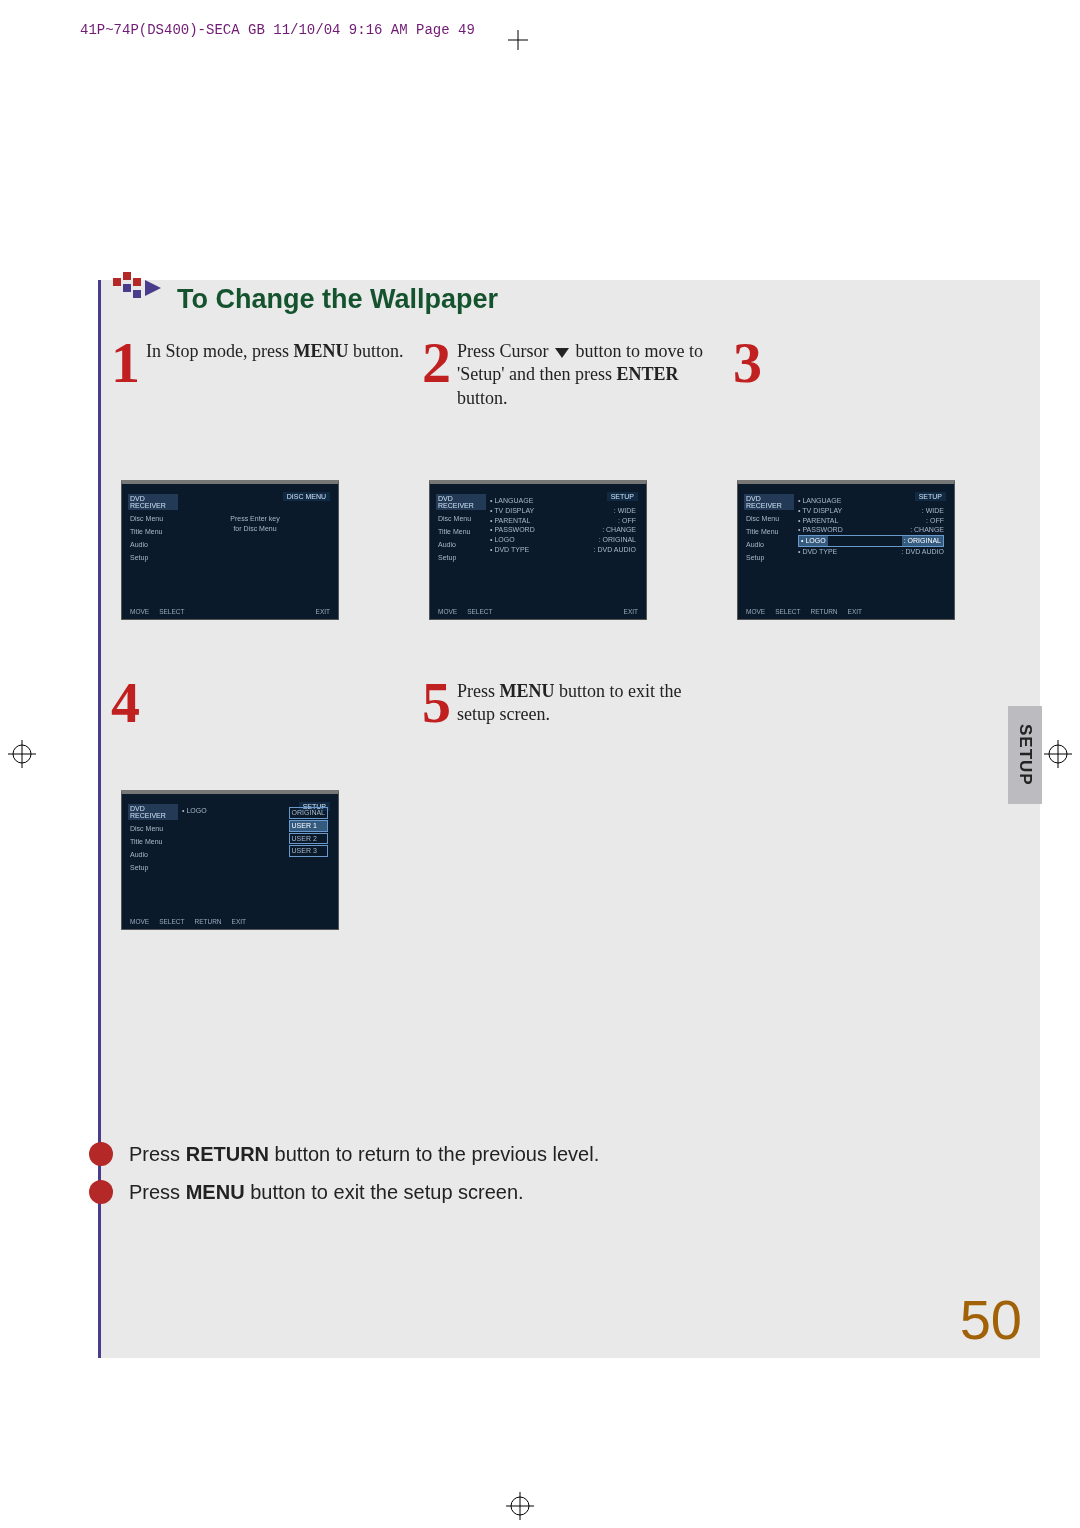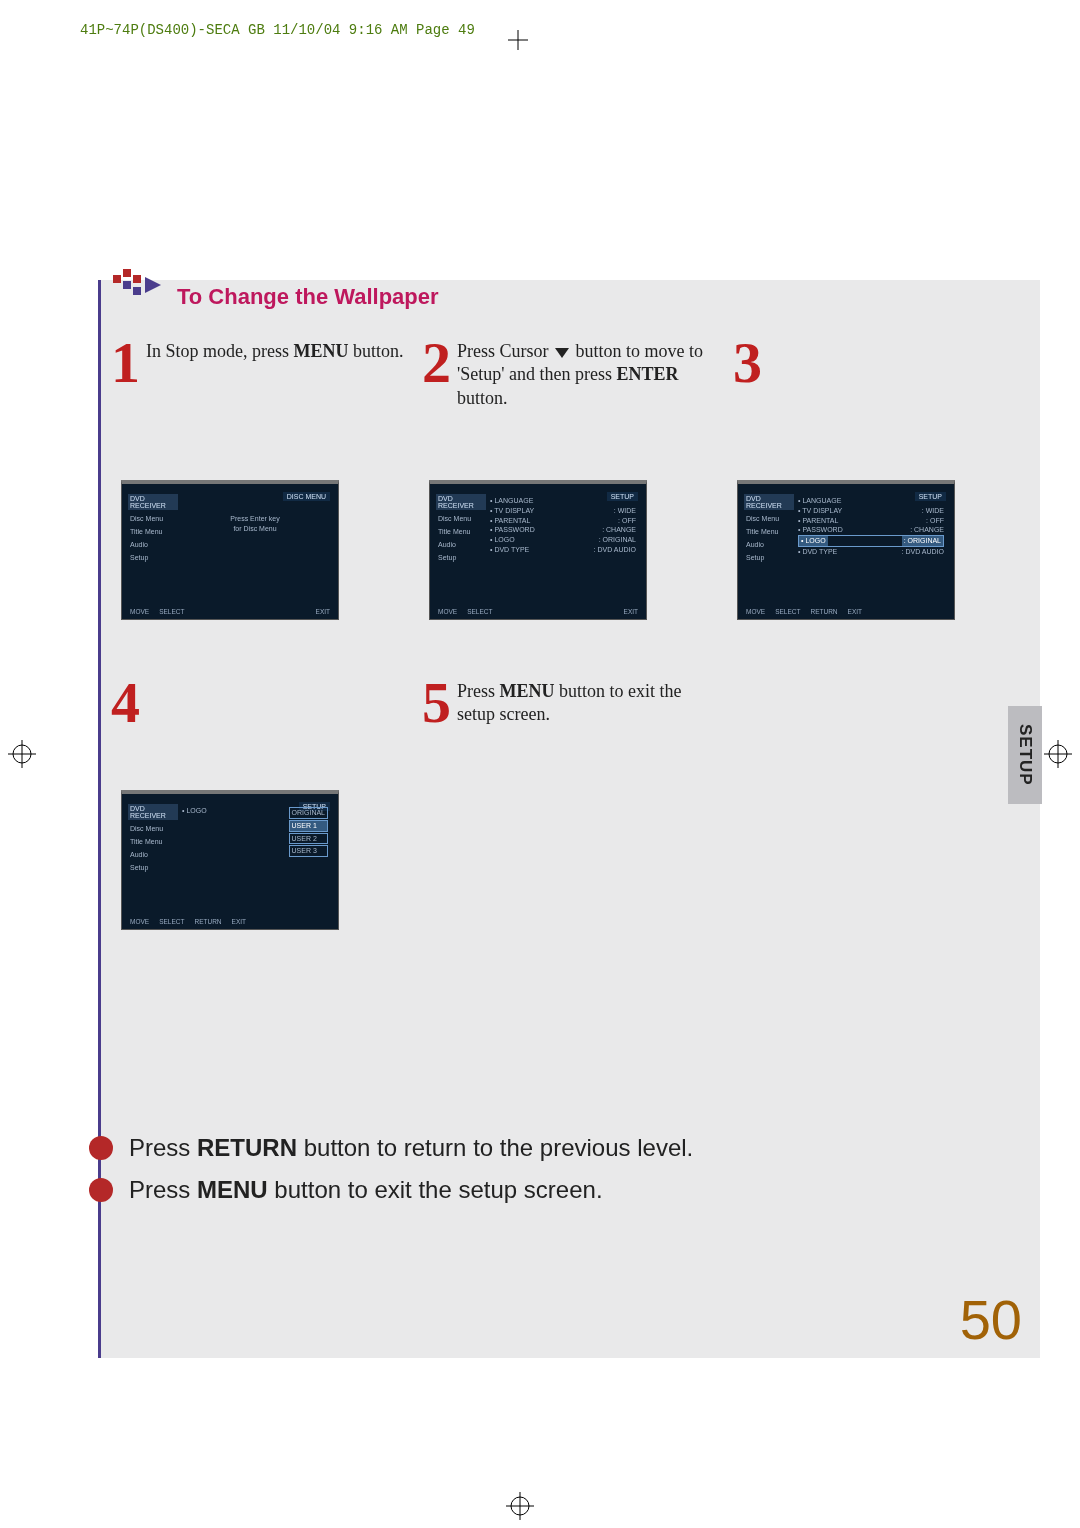--- a/index.html
+++ b/index.html
@@ -10,21 +10,21 @@
     height: 1528px;
     position: relative;
     color: #333;
   }
   .page-header {
     position: absolute;
     top: 22px;
     left: 80px;
     font-family: "Courier New", monospace;
     font-size: 14px;
-    color: #4d7c0f;
+    color: #701a75;
   }
   .crop-bottom {
     position: absolute;
     bottom: 8px;
     left: 506px;
   }
   .crop-left, .crop-right {
     position: absolute;
     top: 740px;
     width: 28px;
@@ -47,22 +47,22 @@
   .section-header {
     position: absolute;
     top: -12px;
     left: 12px;
     display: flex;
     align-items: center;
     gap: 10px;
   }
   .dots-icon { width: 54px; height: 40px; }
   .section-title {
-    color: #be185d;
-    font-size: 22px;
+    color: #14532d;
+    font-size: 27px;
     font-weight: bold;
     margin-top: 16px;
   }
 
   .steps-row {
     position: absolute;
     top: 60px;
     left: 10px;
     right: 10px;
     display: flex;
@@ -186,21 +186,21 @@
     display:flex;
     align-items:center;
     gap:16px;
     margin:14px 0 14px -12px;
   }
   .bullet{
     width:24px;height:24px;border-radius:50%;
     background:#b42828;
     flex-shrink:0;
   }
-  .note-text{ font-size:24px; color:#222; }
+  .note-text{ font-size:20px; color:#222; }
 
   .page-num{
     position:absolute;
     right: 18px;
     bottom: 6px;
     color:#a16207;
     font-size:56px;
   }
 
   .tri{ display:inline-block; width:0;height:0;border-left:7px solid transparent;border-right:7px solid transparent;border-top:10px solid #222; vertical-align:middle; margin:0 2px; }

